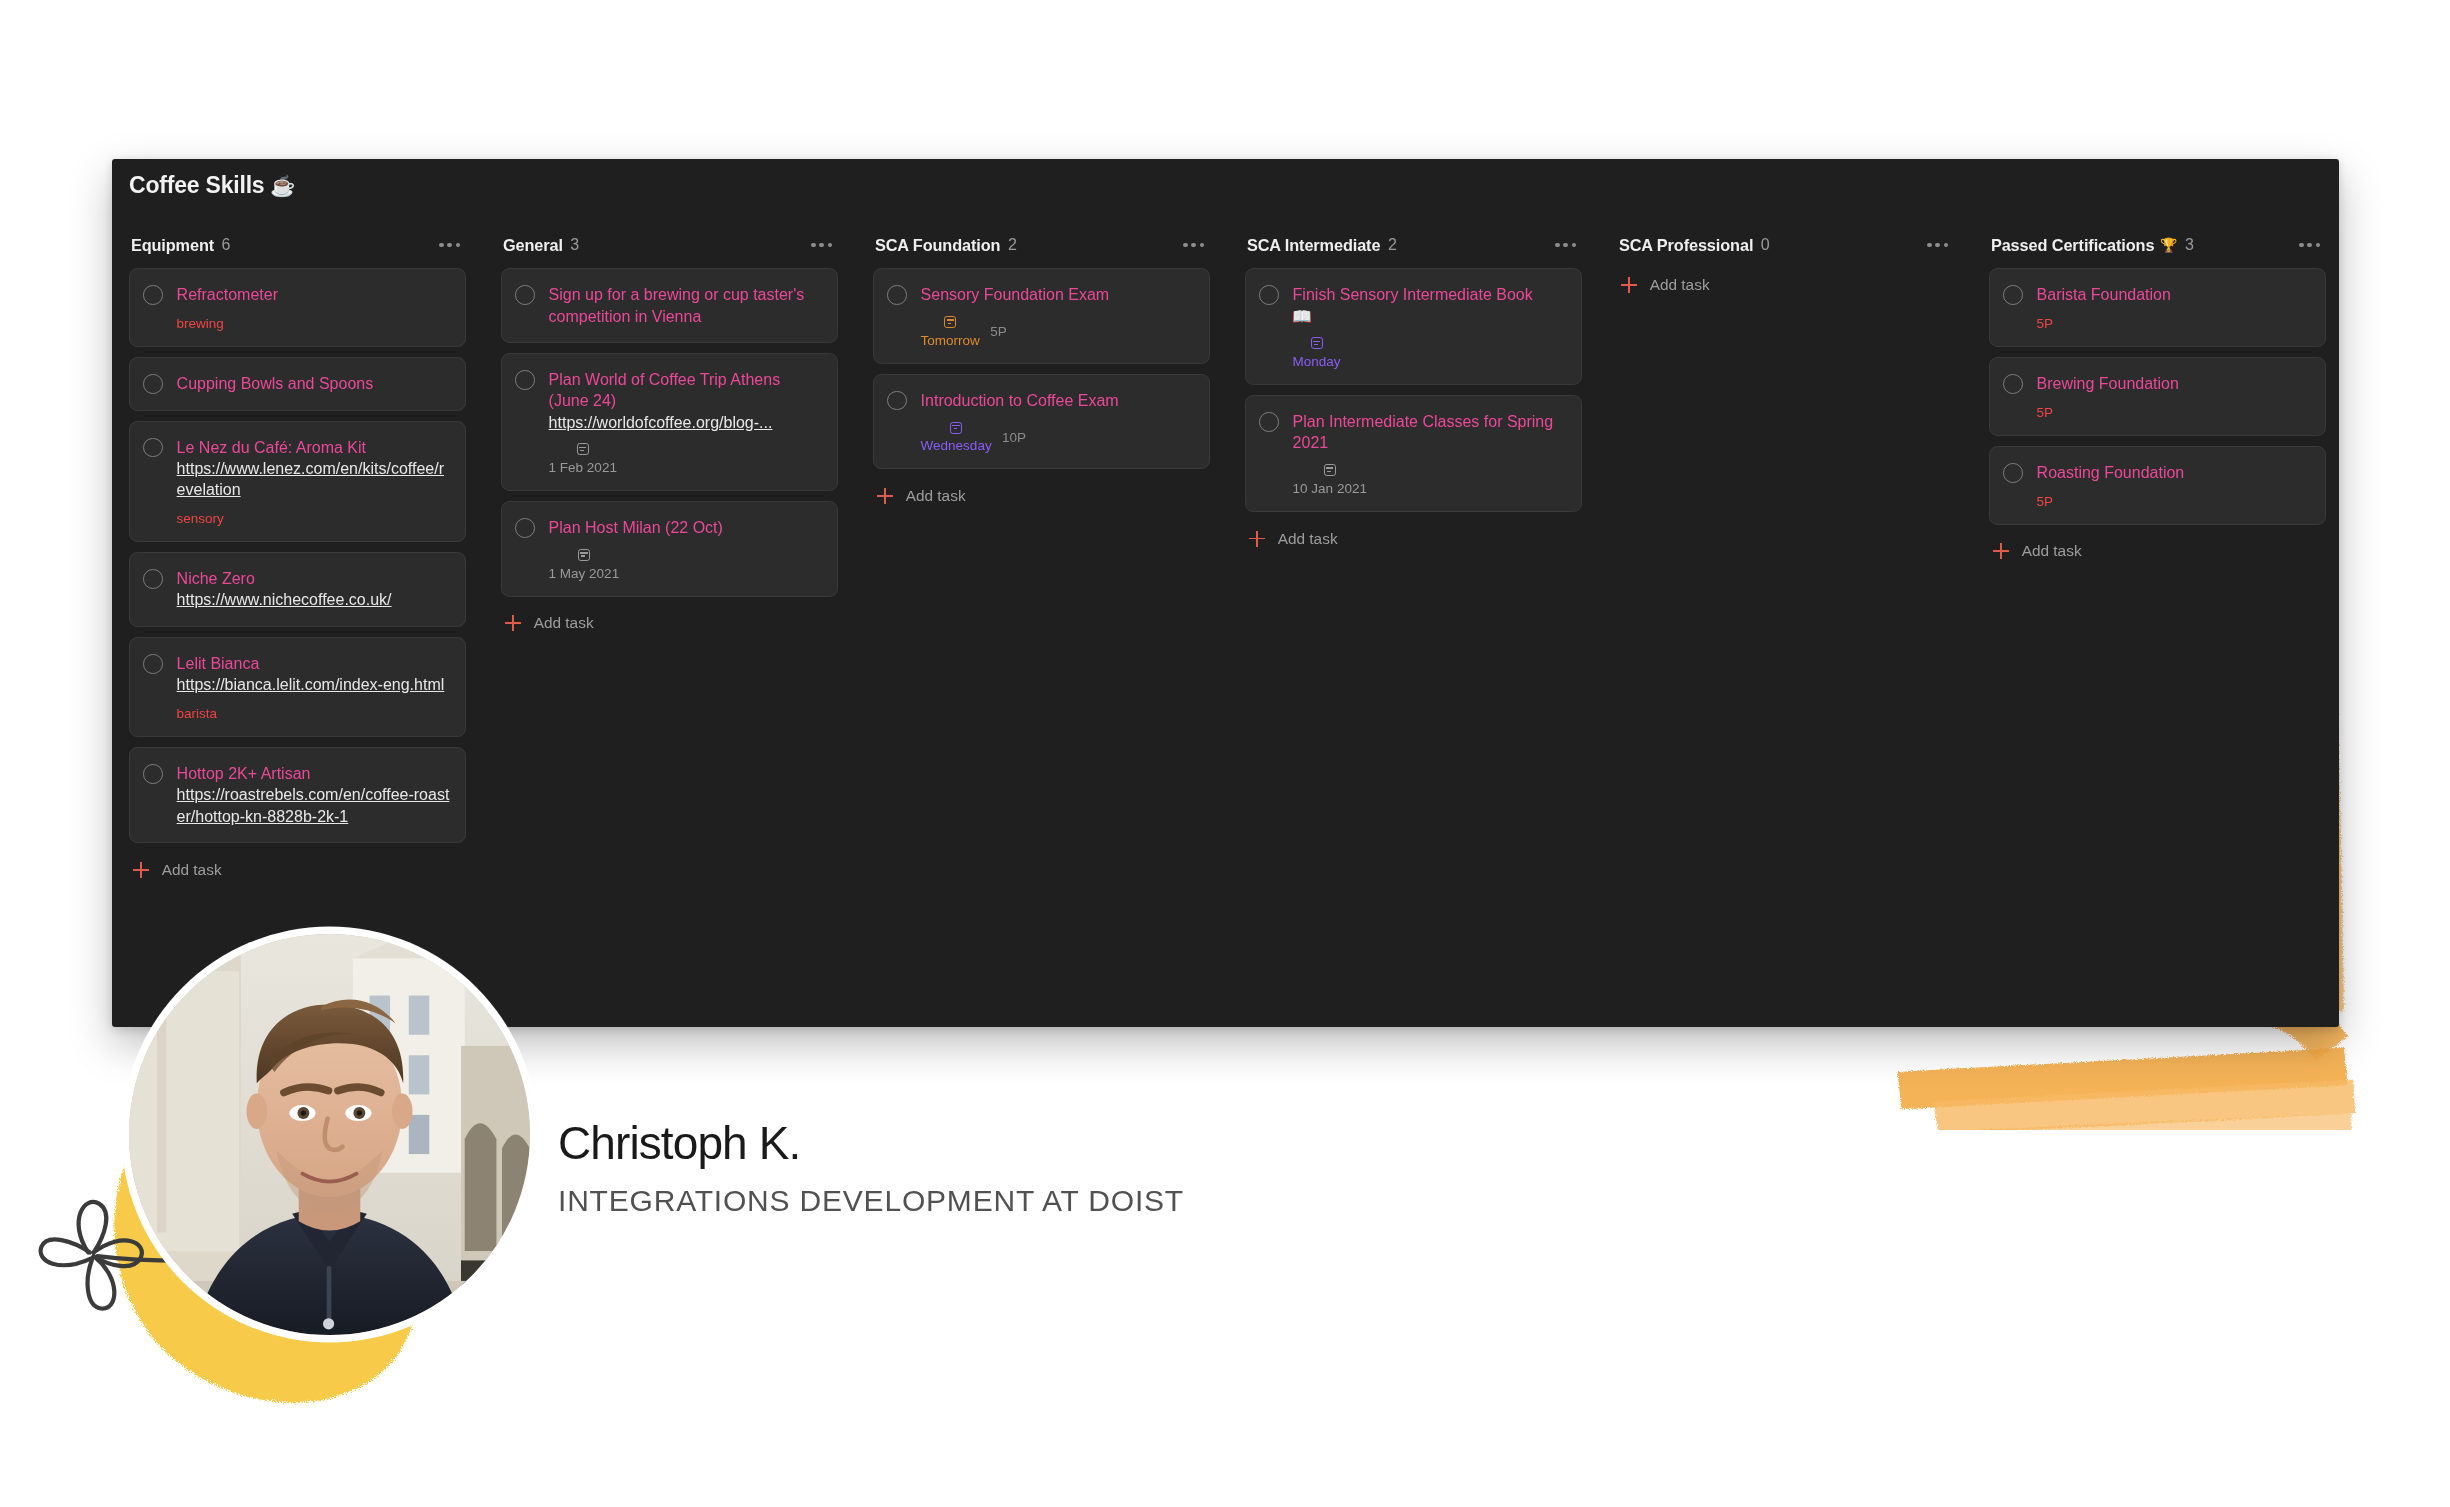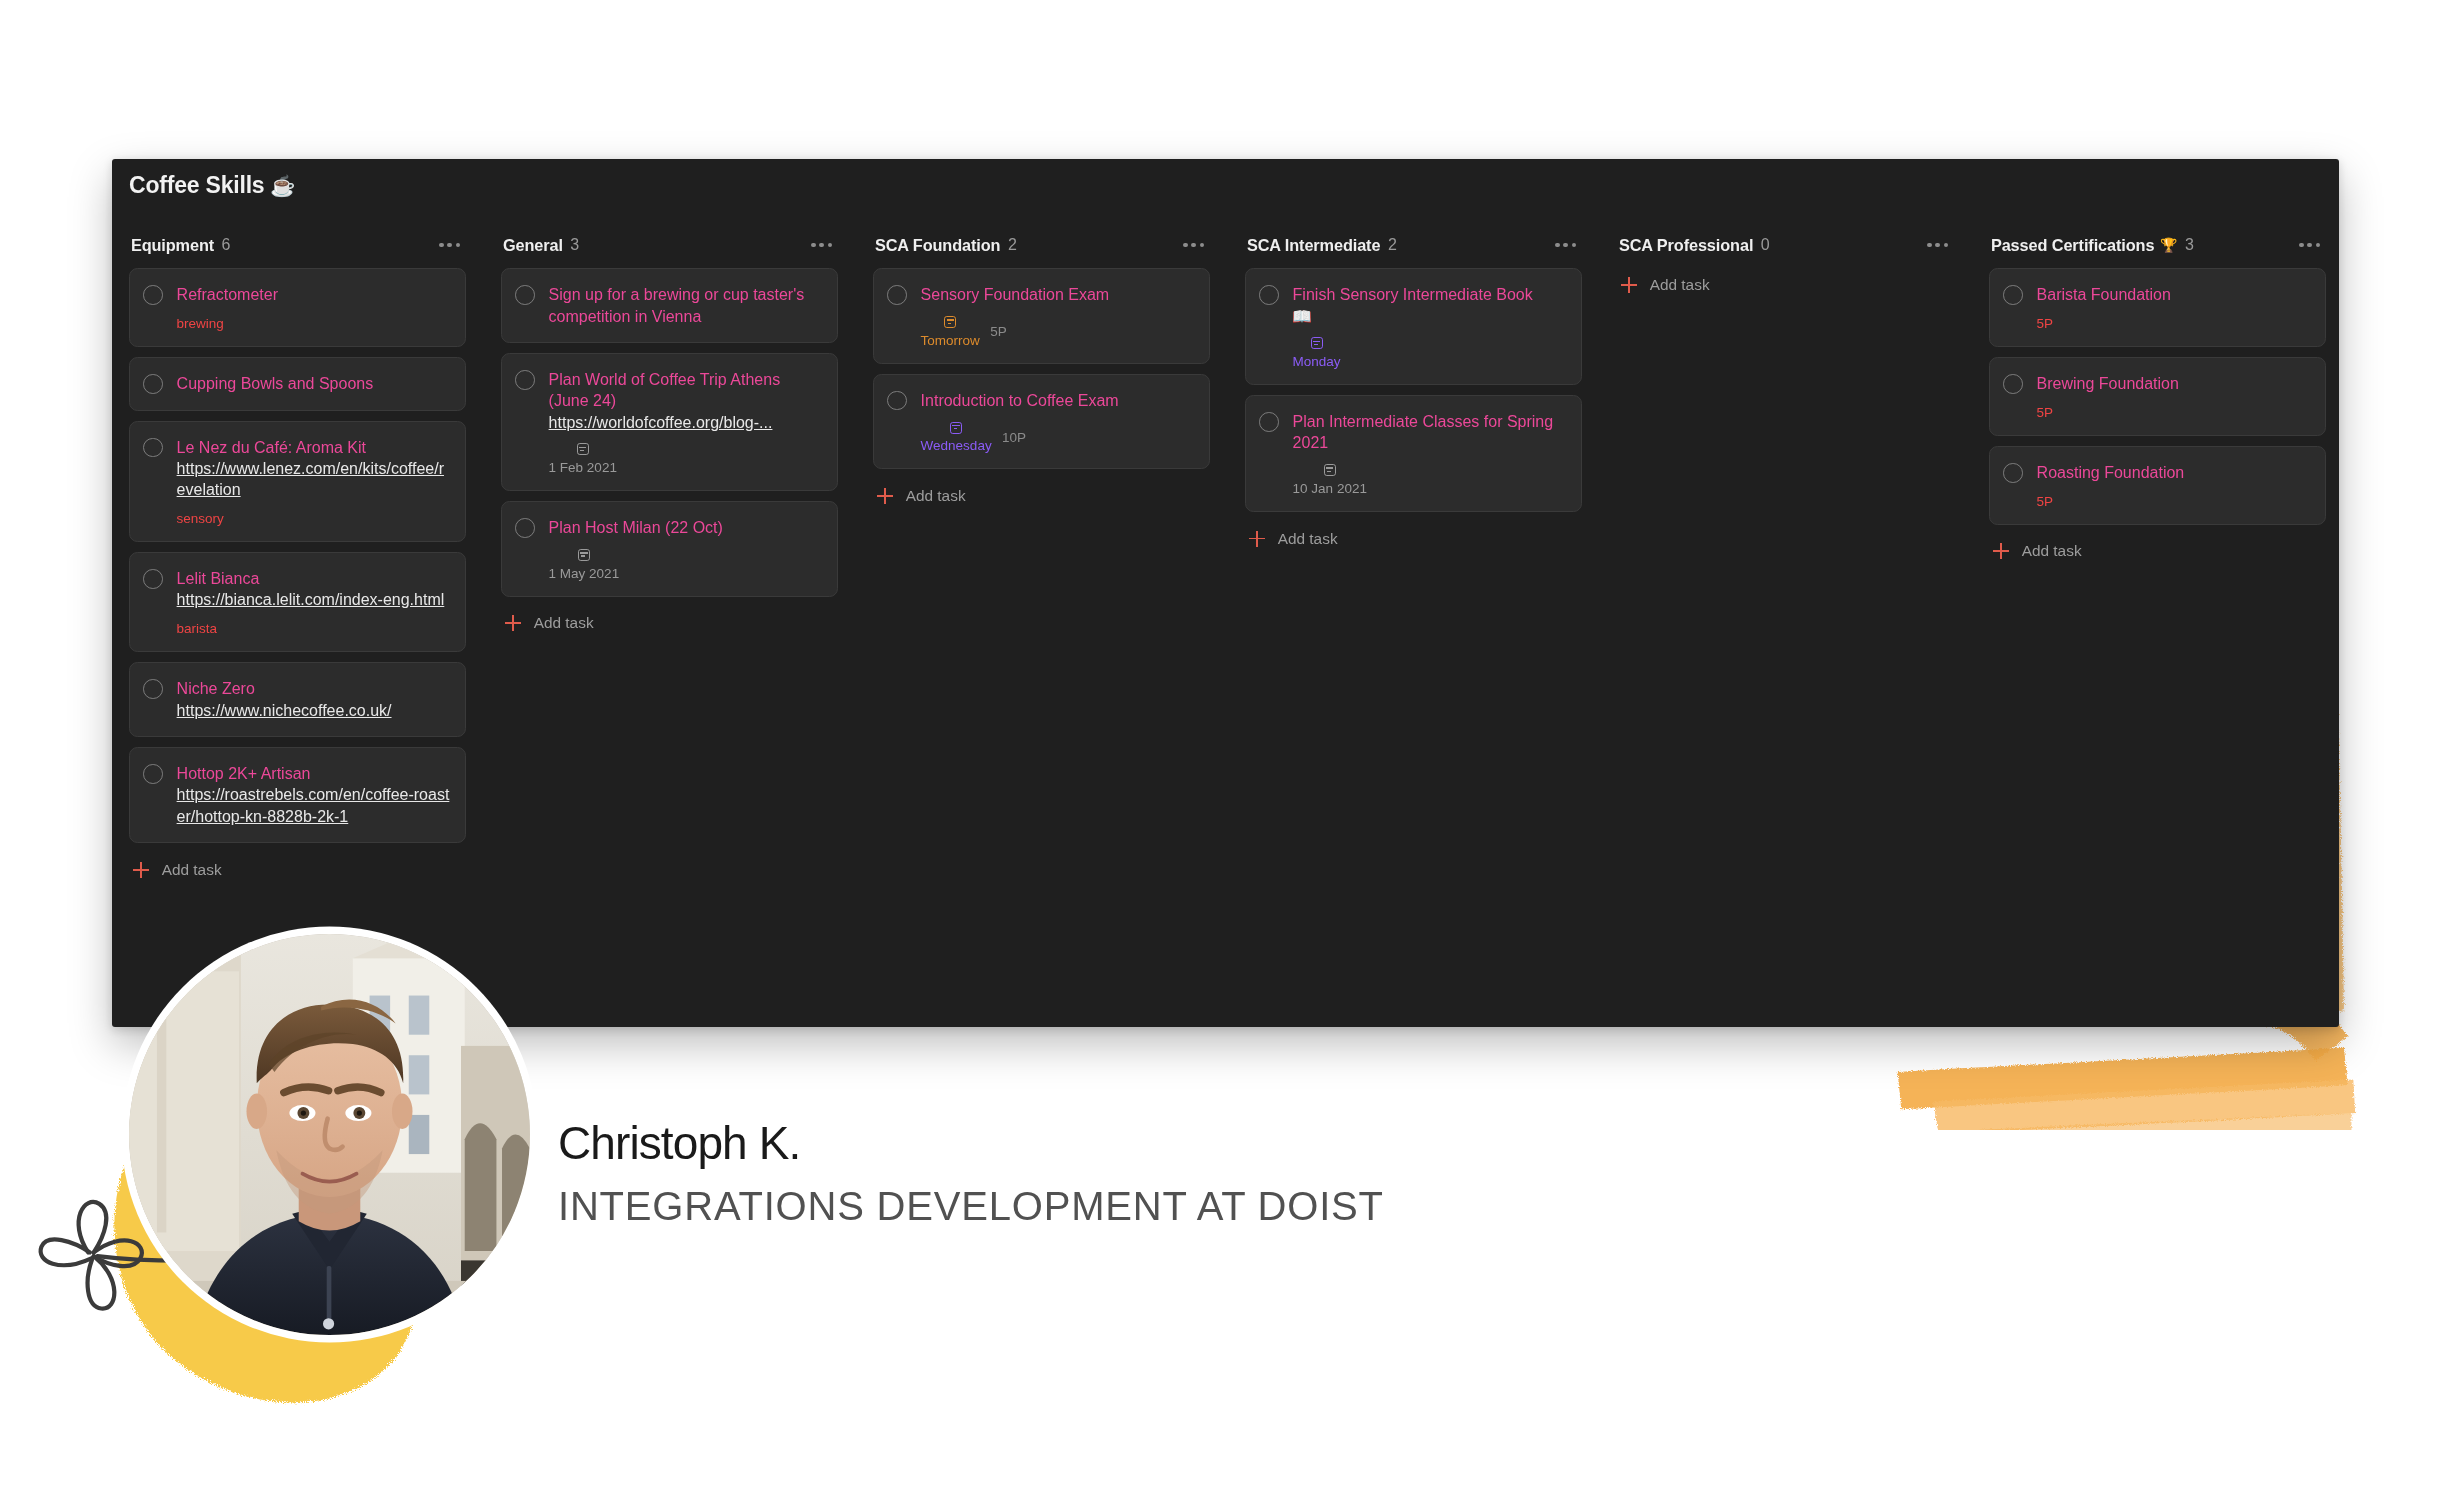--- a/index.html
+++ b/index.html
@@ -258,21 +258,21 @@
   }
   .person-name {
     font-size: 46px;
     font-weight: normal;
     color: #1a1a1a;
     letter-spacing: -0.9px;
     line-height: 1.08;
   }
   .person-role {
     margin-top: 15px;
-    font-size: 40px;
+    font-size: 30px;
     color: #515151;
     letter-spacing: 0.8px;
     line-height: 1.1;
   }
 </style>
 </head>
 <body>
 
 <div id="stage">
 
@@ -369,31 +369,31 @@
           <div class="card-body">
             <div class="card-title">Le Nez du Café: Aroma Kit</div>
             <span class="card-link">https://www.lenez.com/en/kits/coffee/revelation</span>
             <div class="card-label">sensory</div>
           </div>
         </div>
 
         <div class="card">
           <span class="checkbox"></span>
           <div class="card-body">
+            <div class="card-title">Niche Zero</div>
+            <span class="card-link">https://www.nichecoffee.co.uk/</span>
+          </div>
+        </div>
+
+        <div class="card">
+          <span class="checkbox"></span>
+          <div class="card-body">
             <div class="card-title">Lelit Bianca</div>
             <span class="card-link">https://bianca.lelit.com/index-eng.html</span>
             <div class="card-label">barista</div>
-          </div>
-        </div>
-
-        <div class="card">
-          <span class="checkbox"></span>
-          <div class="card-body">
-            <div class="card-title">Niche Zero</div>
-            <span class="card-link">https://www.nichecoffee.co.uk/</span>
           </div>
         </div>
 
         <div class="card">
           <span class="checkbox"></span>
           <div class="card-body">
             <div class="card-title">Hottop 2K+ Artisan</div>
             <span class="card-link">https://roastrebels.com/en/coffee-roaster/hottop-kn-8828b-2k-1</span>
           </div>
         </div>

